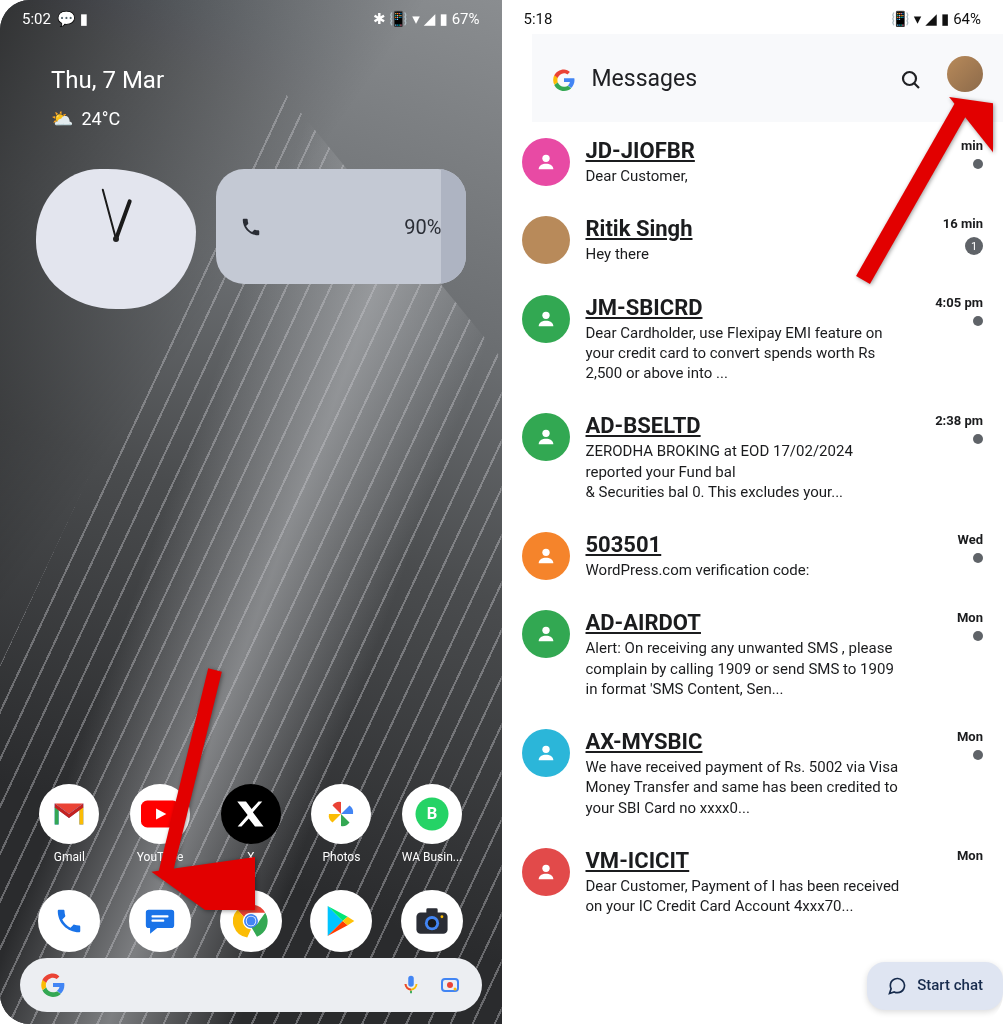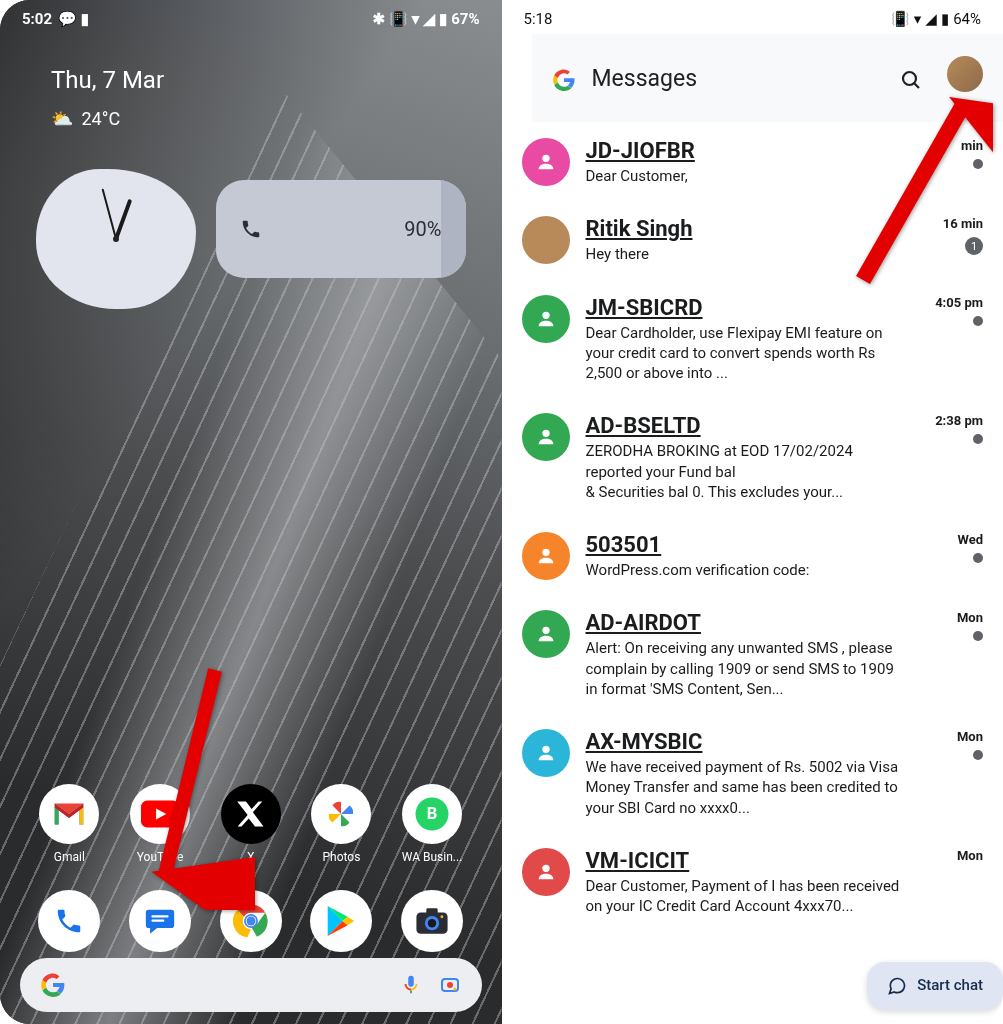--- a/index.html
+++ b/index.html
@@ -35,21 +35,21 @@
     position:absolute; inset:0;
     background:
       repeating-linear-gradient(115deg, rgba(200,200,205,0.4) 0px, rgba(200,200,205,0.4) 2px, transparent 2px, transparent 20px),
       linear-gradient(110deg, transparent 40%, rgba(180,182,185,0.6) 55%, transparent 70%);
     clip-path: polygon(55% 8%, 100% 35%, 100% 100%, 0 100%, 0 65%);
   }
   .status-left {
     position: relative;
     display:flex; align-items:center;
     padding: 10px 22px 6px;
-    color:#fff; font-size:15px; font-weight:700;
+    color:#fff; font-size:15px; font-weight:400;
     z-index:5;
   }
   .status-left .sl-right { margin-left:auto; display:flex; align-items:center; gap:4px; }
   .date-weather { position:relative; z-index:5; color:#fff; padding: 32px 51px 0; }
   .date-weather .date { font-size:24px; font-weight:400; }
   .date-weather .weather { margin-top:14px; font-size:18px; display:flex; align-items:center; gap:8px;}
   .weather-icon { font-size:18px; }
   .widgets { position:relative; z-index:5; display:flex; gap:20px; padding: 40px 36px 0; }
   .clock-widget {
     width: 160px; height: 140px;
@@ -58,21 +58,21 @@
     position:relative;
   }
   .clock-widget::after {
     content:''; position:absolute; left:50%; top:50%;
     width:6px; height:6px; background:#222; border-radius:50%;
     transform:translate(-50%,-50%);
   }
   .hand-h { position:absolute; left:50%; top:50%; width:4px; height:42px; background:#1a1a1a; transform-origin:top; transform:translate(-50%,0) rotate(200deg); border-radius:2px;}
   .hand-m { position:absolute; left:50%; top:50%; width:2px; height:52px; background:#1a1a1a; transform-origin:top; transform:translate(-50%,0) rotate(165deg); border-radius:2px;}
   .battery-widget {
-    flex:1; height: 98px; margin-top:11px;
+    flex:1; height: 115px; margin-top:0;
     background:#c4c9d4;
     border-radius: 28px;
     position:relative;
     display:flex; align-items:center;
     padding: 0 24px;
     color:#2a2d35; font-size:20px;
     overflow:hidden;
   }
   .battery-widget .fill {
     position:absolute; right:0; top:0; bottom:0;

